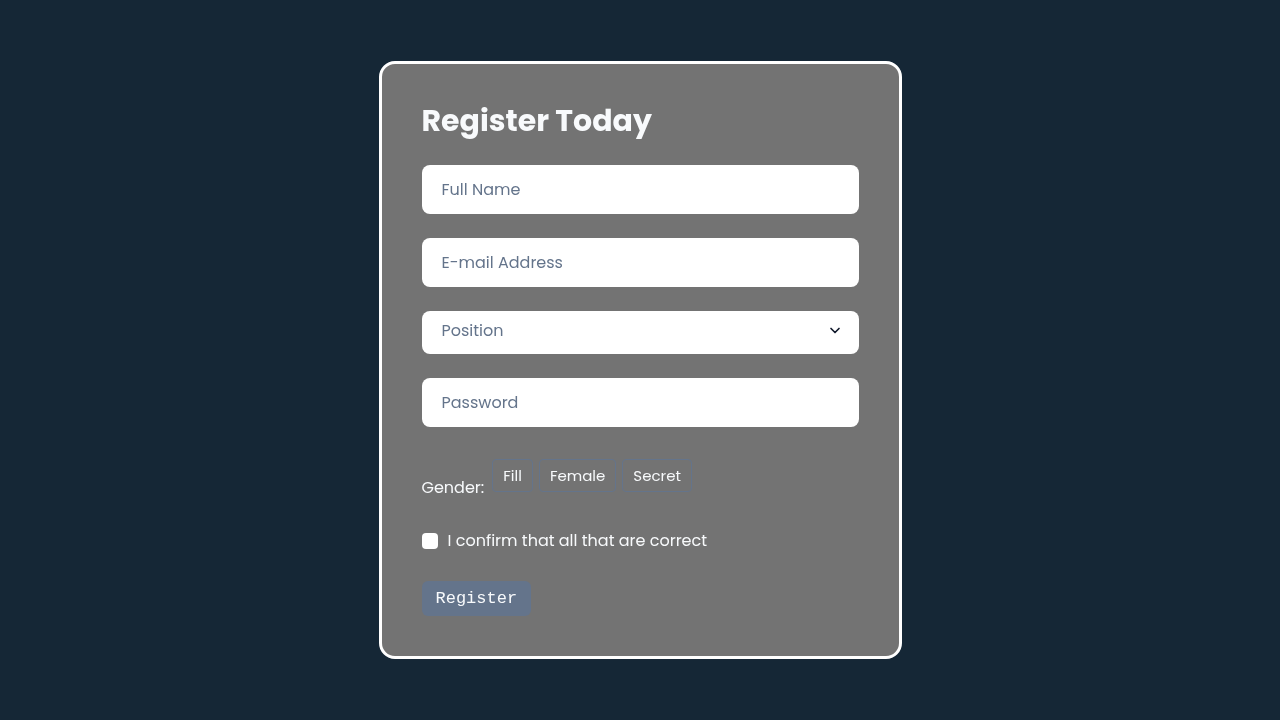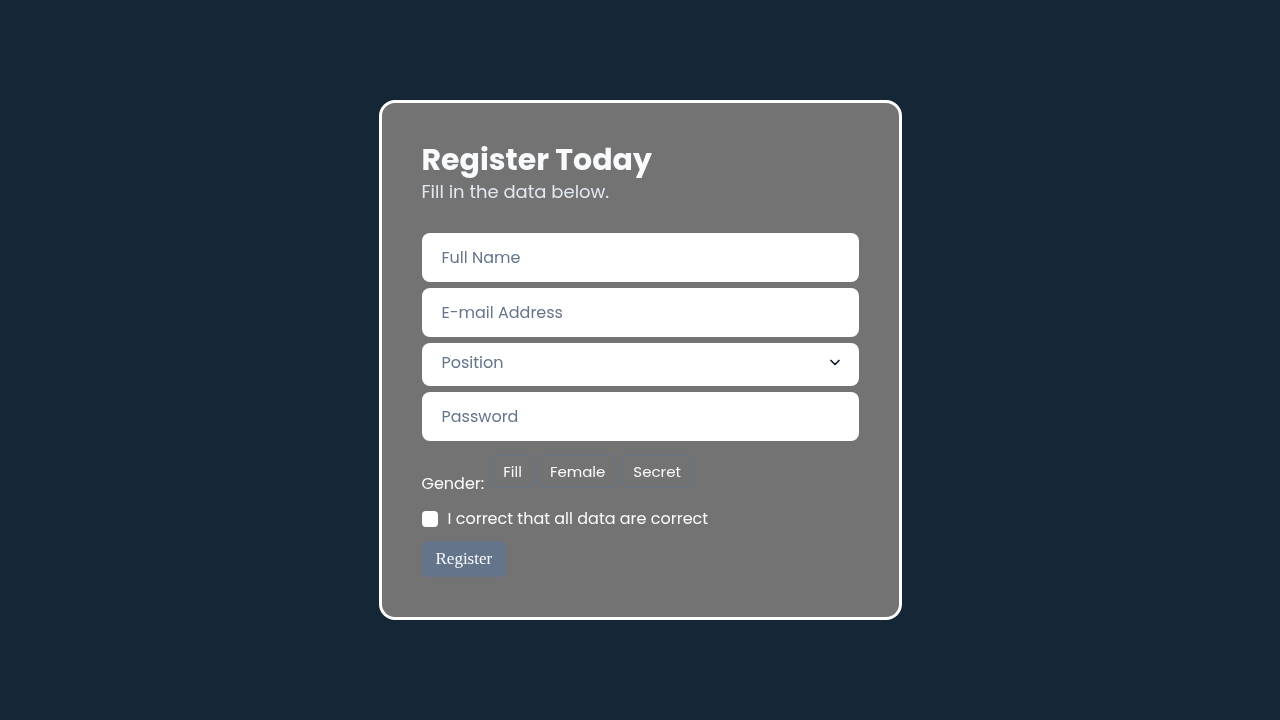--- a/index.html
+++ b/index.html
@@ -30,21 +30,21 @@
   }
   .subtitle {
     font-size: 18px;
     color: #e2e8f0;
     margin-top: 2px;
   }
   .fields {
     margin-top: 28px;
     display: flex;
     flex-direction: column;
-    gap: 6px;
+    gap: 24px;
   }
   .field-input {
     width: 100%;
     background: #fff;
     border: none;
     border-radius: 8px;
     padding: 12px 20px;
     font-size: 16px;
     font-family: inherit;
     color: #0f172a;
@@ -116,30 +116,29 @@
   }
   .submit-btn {
     margin-top: 4px;
     align-self: flex-start;
     background: #64748b;
     color: #f8fafc;
     border: none;
     border-radius: 6px;
     padding: 8px 14px;
     font-size: 17px;
-    font-family: Liberation Serif, serif;
+    font-family: Liberation Mono, monospace;
     cursor: pointer;
   }
 </style>
 </head>
 <body>
 
 <div class="card">
   <h1 class="title">Register Today</h1>
-  <p class="subtitle">Fill in the data below.</p>
 
   <div class="fields">
 
     <input class="field-input" type="text" placeholder="Full Name" style="">
 
     <input class="field-input" type="email" placeholder="E-mail Address" style="">
 
     <div class="select-wrap">
       <select class="field-select">
         <option disabled="" selected="" hidden="">Position</option>
@@ -155,18 +154,18 @@
 
     <div class="gender-row">
       <span class="gender-label">Gender:</span>
       <button type="button" class="radio-pill">Fill</button>
       <button type="button" class="radio-pill">Female</button>
       <button type="button" class="radio-pill">Secret</button>
     </div>
 
     <label class="confirm-row">
       <input type="checkbox" class="checkbox" style="">
-      <span>I correct that all data are correct</span>
+      <span>I confirm that all that are correct</span>
     </label>
 
     <button class="submit-btn">Register</button>
   </div>
 </div>
 
 </body></html>

